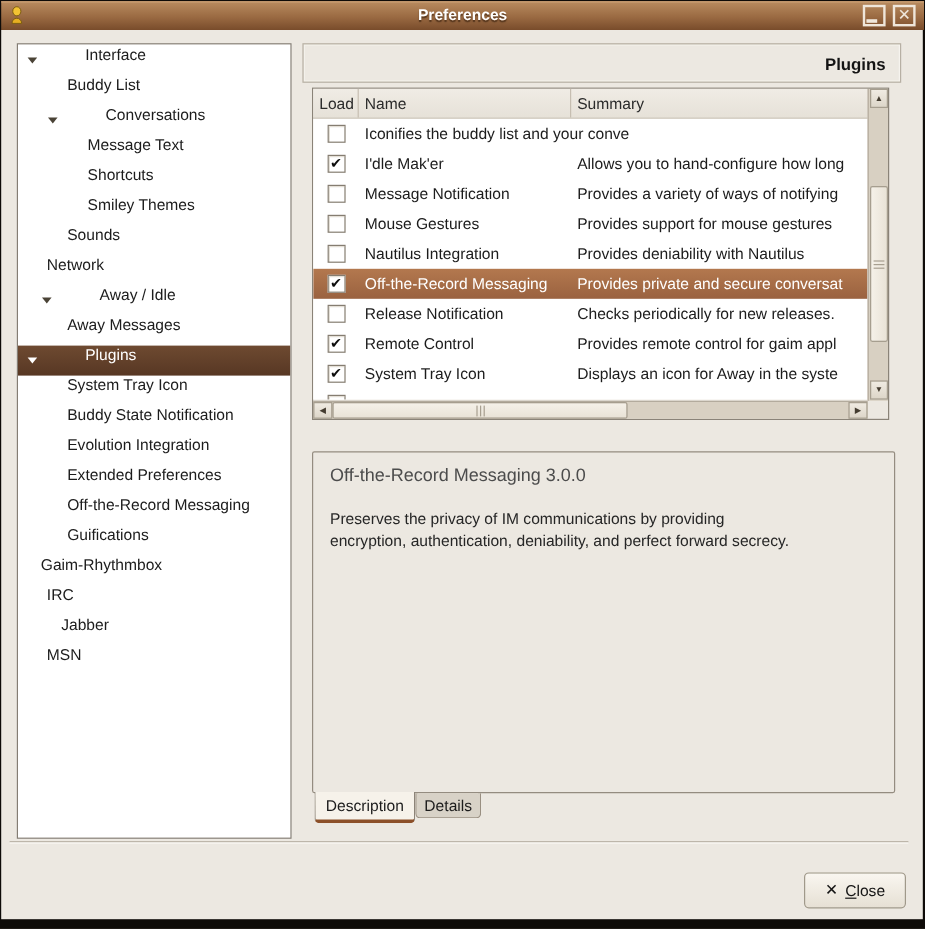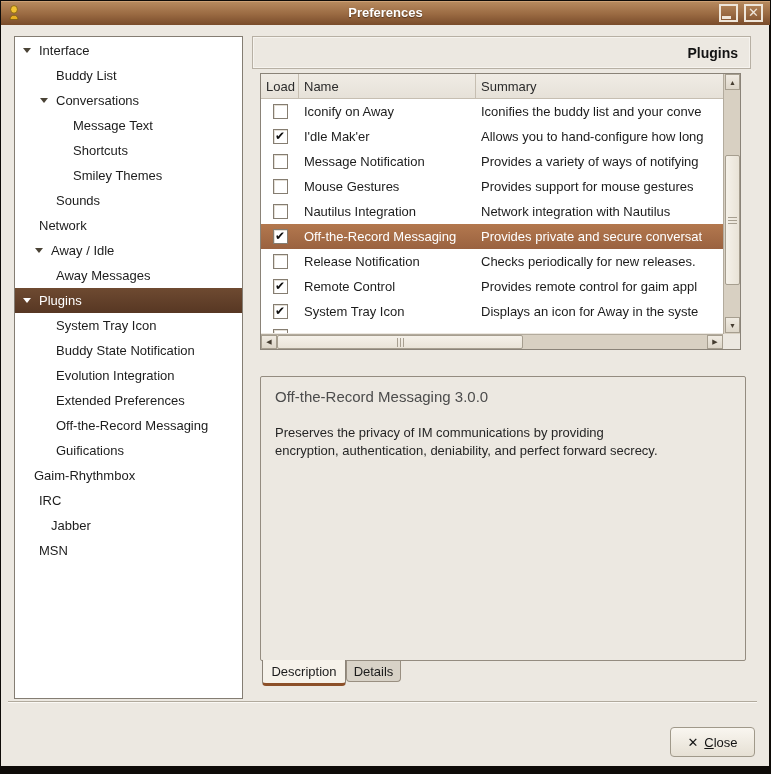--- a/index.html
+++ b/index.html
@@ -37,21 +37,21 @@
     position: absolute; left: 1px; top: 25px; width: 768px; height: 741px;
     background: var(--window-bg);
   }
 
   
   .sidebar-frame {
     position: absolute; left: 13px; top: 11px; width: 229px; height: 663px;
     background: #ffffff; border: 1px solid #847d73; overflow: hidden;
   }
   .tree { padding-top: 1px; }
-  .tree-row { height: 25px; display: flex; align-items: center; white-space: nowrap; color: #1c1c1c; }
+  .tree-row { height: 25px; display: flex; white-space: nowrap; color: #1c1c1c; gap: 32px; }
   .tree-row.sel {
     background: linear-gradient(to bottom, var(--sidebar-sel-top), var(--sidebar-sel-bottom));
     color: #ffffff;
   }
   .expander { width: 16px; display: inline-flex; align-items: center; }
   .expander::before {
     content: ""; width: 0; height: 0;
     border-left: 4px solid transparent; border-right: 4px solid transparent;
     border-top: 5px solid #4a4336;
   }
@@ -248,21 +248,20 @@
       <div class="thead">
         <div class="th th-load">Load</div>
         <div class="th th-name">Name</div>
         <div class="th th-summary">Summary</div>
       </div>
       <div class="tbody">
           <div class="trow">
             <div class="cell-load">
               <span class="cb"></span>
             </div>
-            <div class="cell-name">Iconify on Away</div>
             <div class="cell-summary">Iconifies the buddy list and your conve</div>
           </div>
           <div class="trow">
             <div class="cell-load">
               <span class="cb">✔</span>
             </div>
             <div class="cell-name">I'dle Mak'er</div>
             <div class="cell-summary">Allows you to hand-configure how long</div>
           </div>
           <div class="trow">
@@ -277,21 +276,21 @@
               <span class="cb"></span>
             </div>
             <div class="cell-name">Mouse Gestures</div>
             <div class="cell-summary">Provides support for mouse gestures</div>
           </div>
           <div class="trow">
             <div class="cell-load">
               <span class="cb"></span>
             </div>
             <div class="cell-name">Nautilus Integration</div>
-            <div class="cell-summary">Network integration with Nautilus</div>
+            <div class="cell-summary">Provides deniability with Nautilus</div>
           </div>
           <div class="trow sel">
             <div class="cell-load">
               <span class="cb">✔</span>
             </div>
             <div class="cell-name">Off-the-Record Messaging</div>
             <div class="cell-summary">Provides private and secure conversat</div>
           </div>
           <div class="trow">
             <div class="cell-load">

